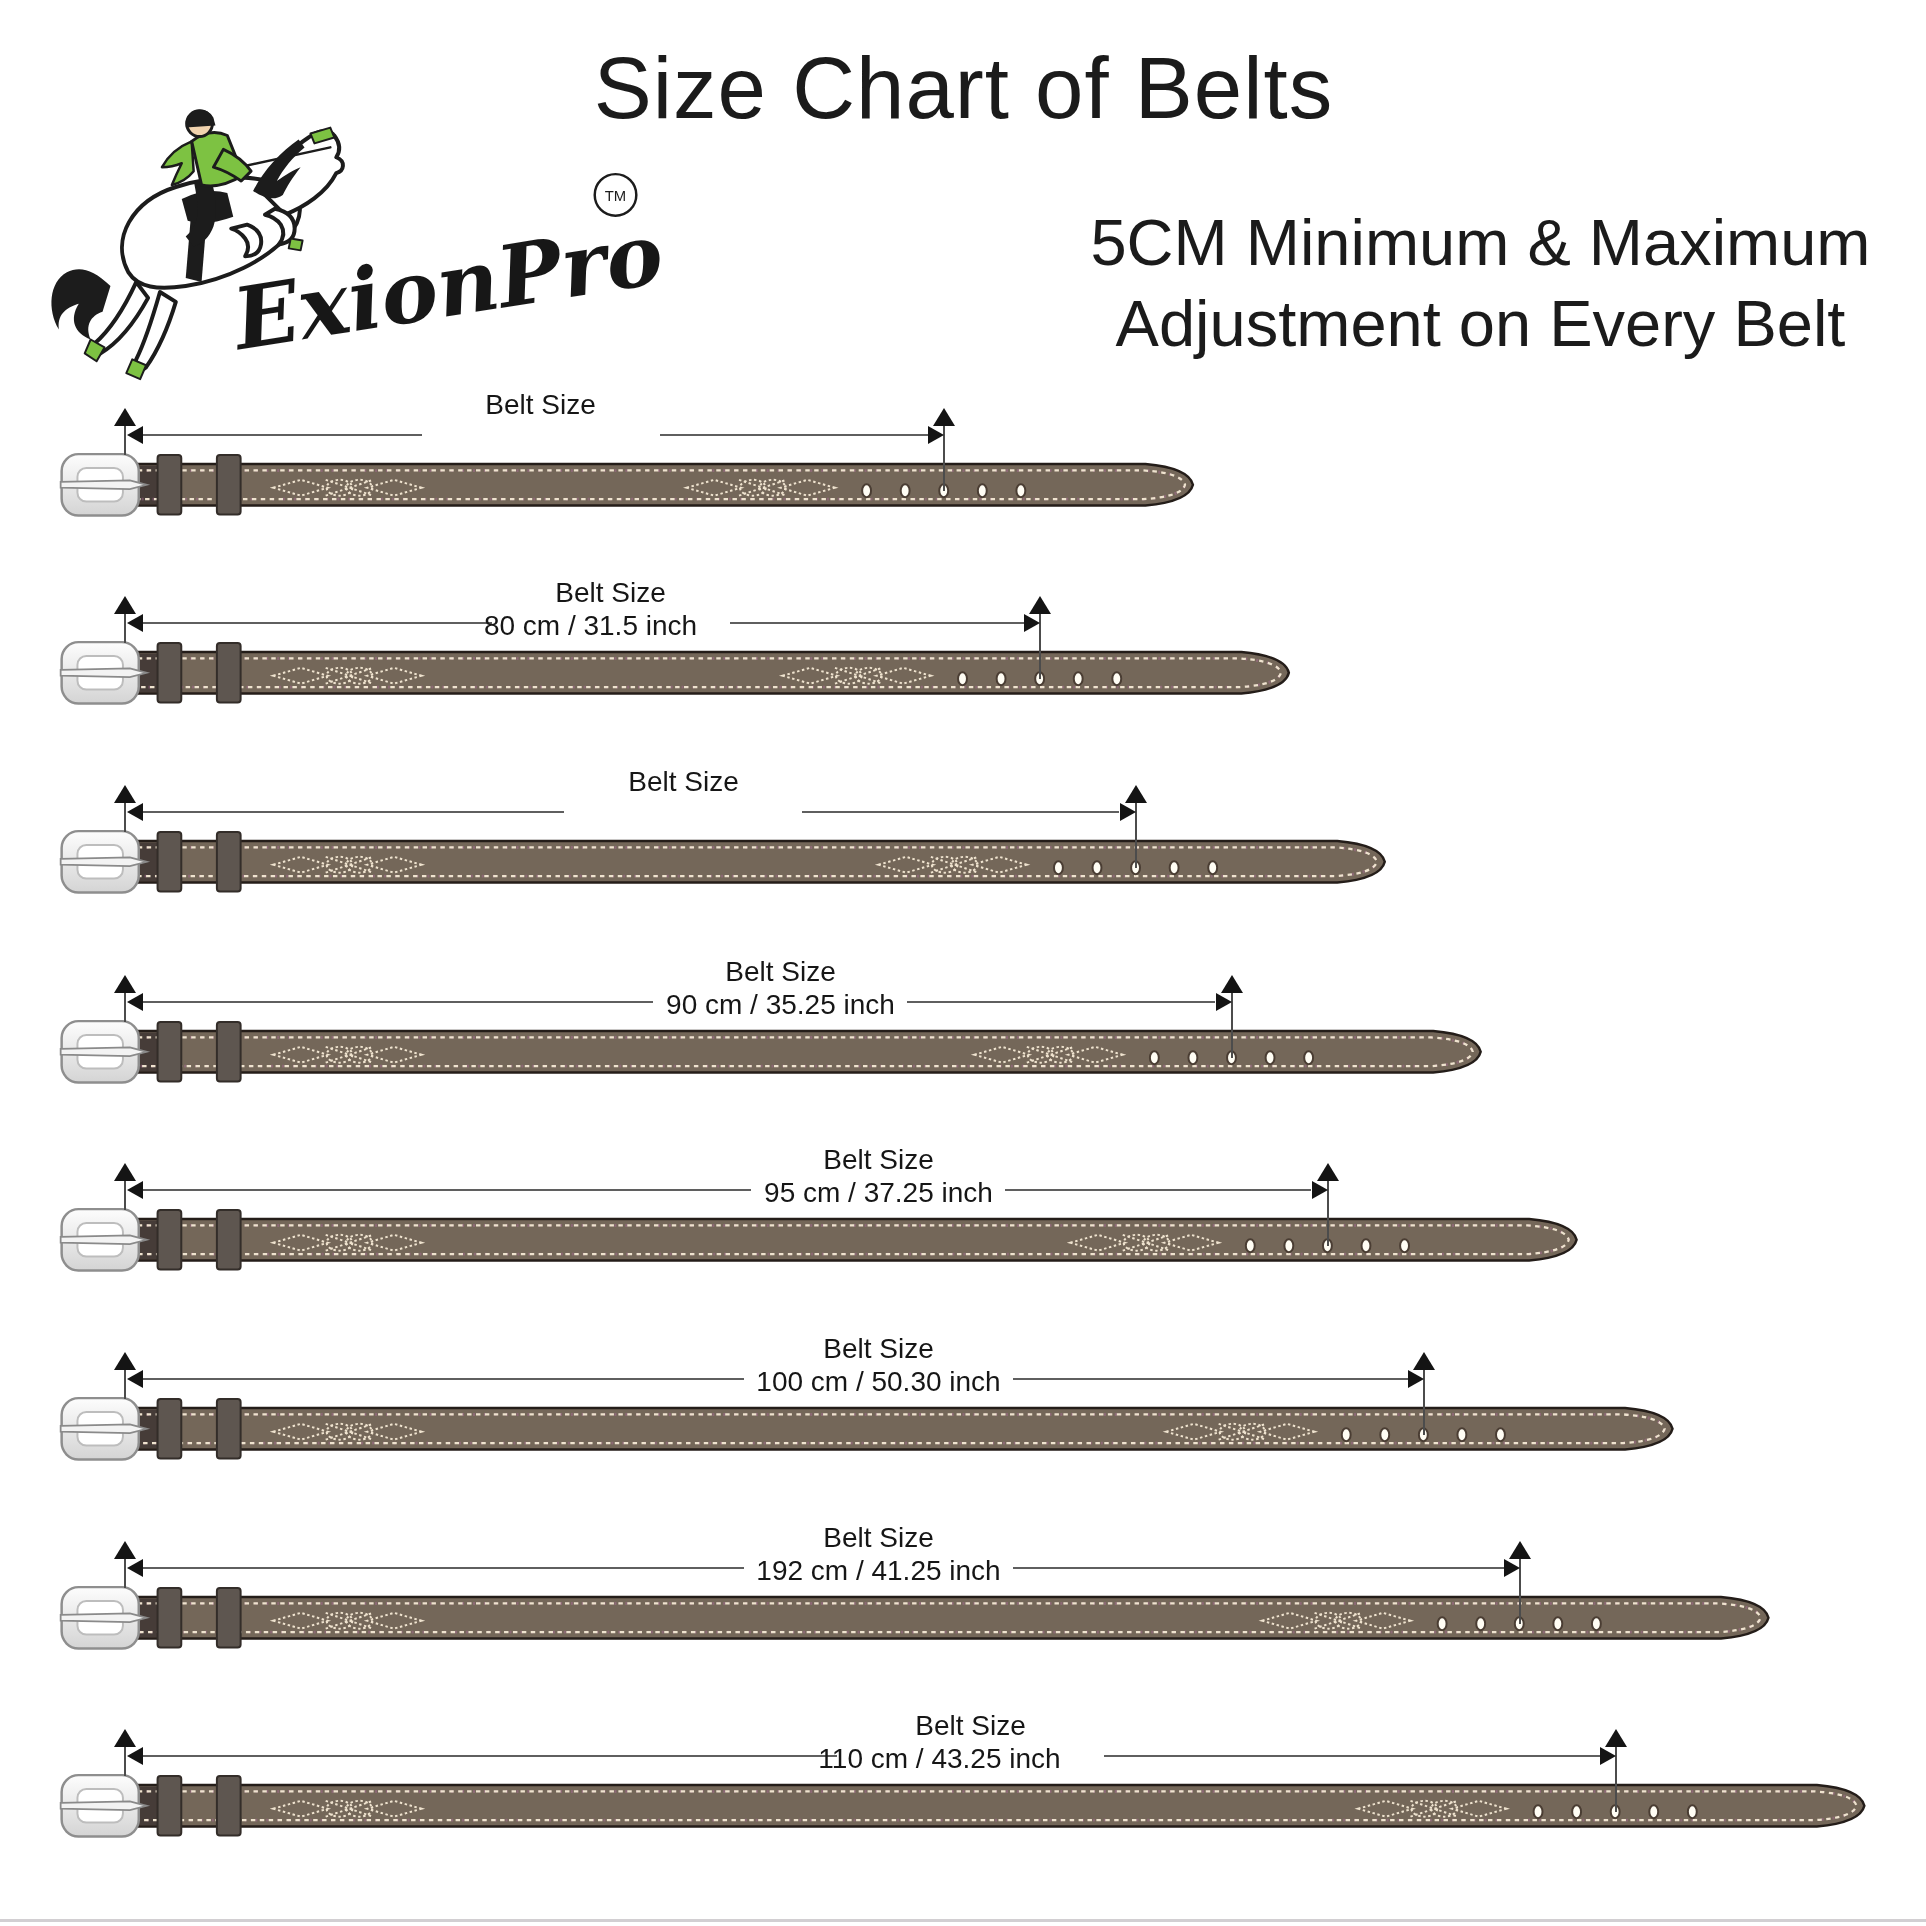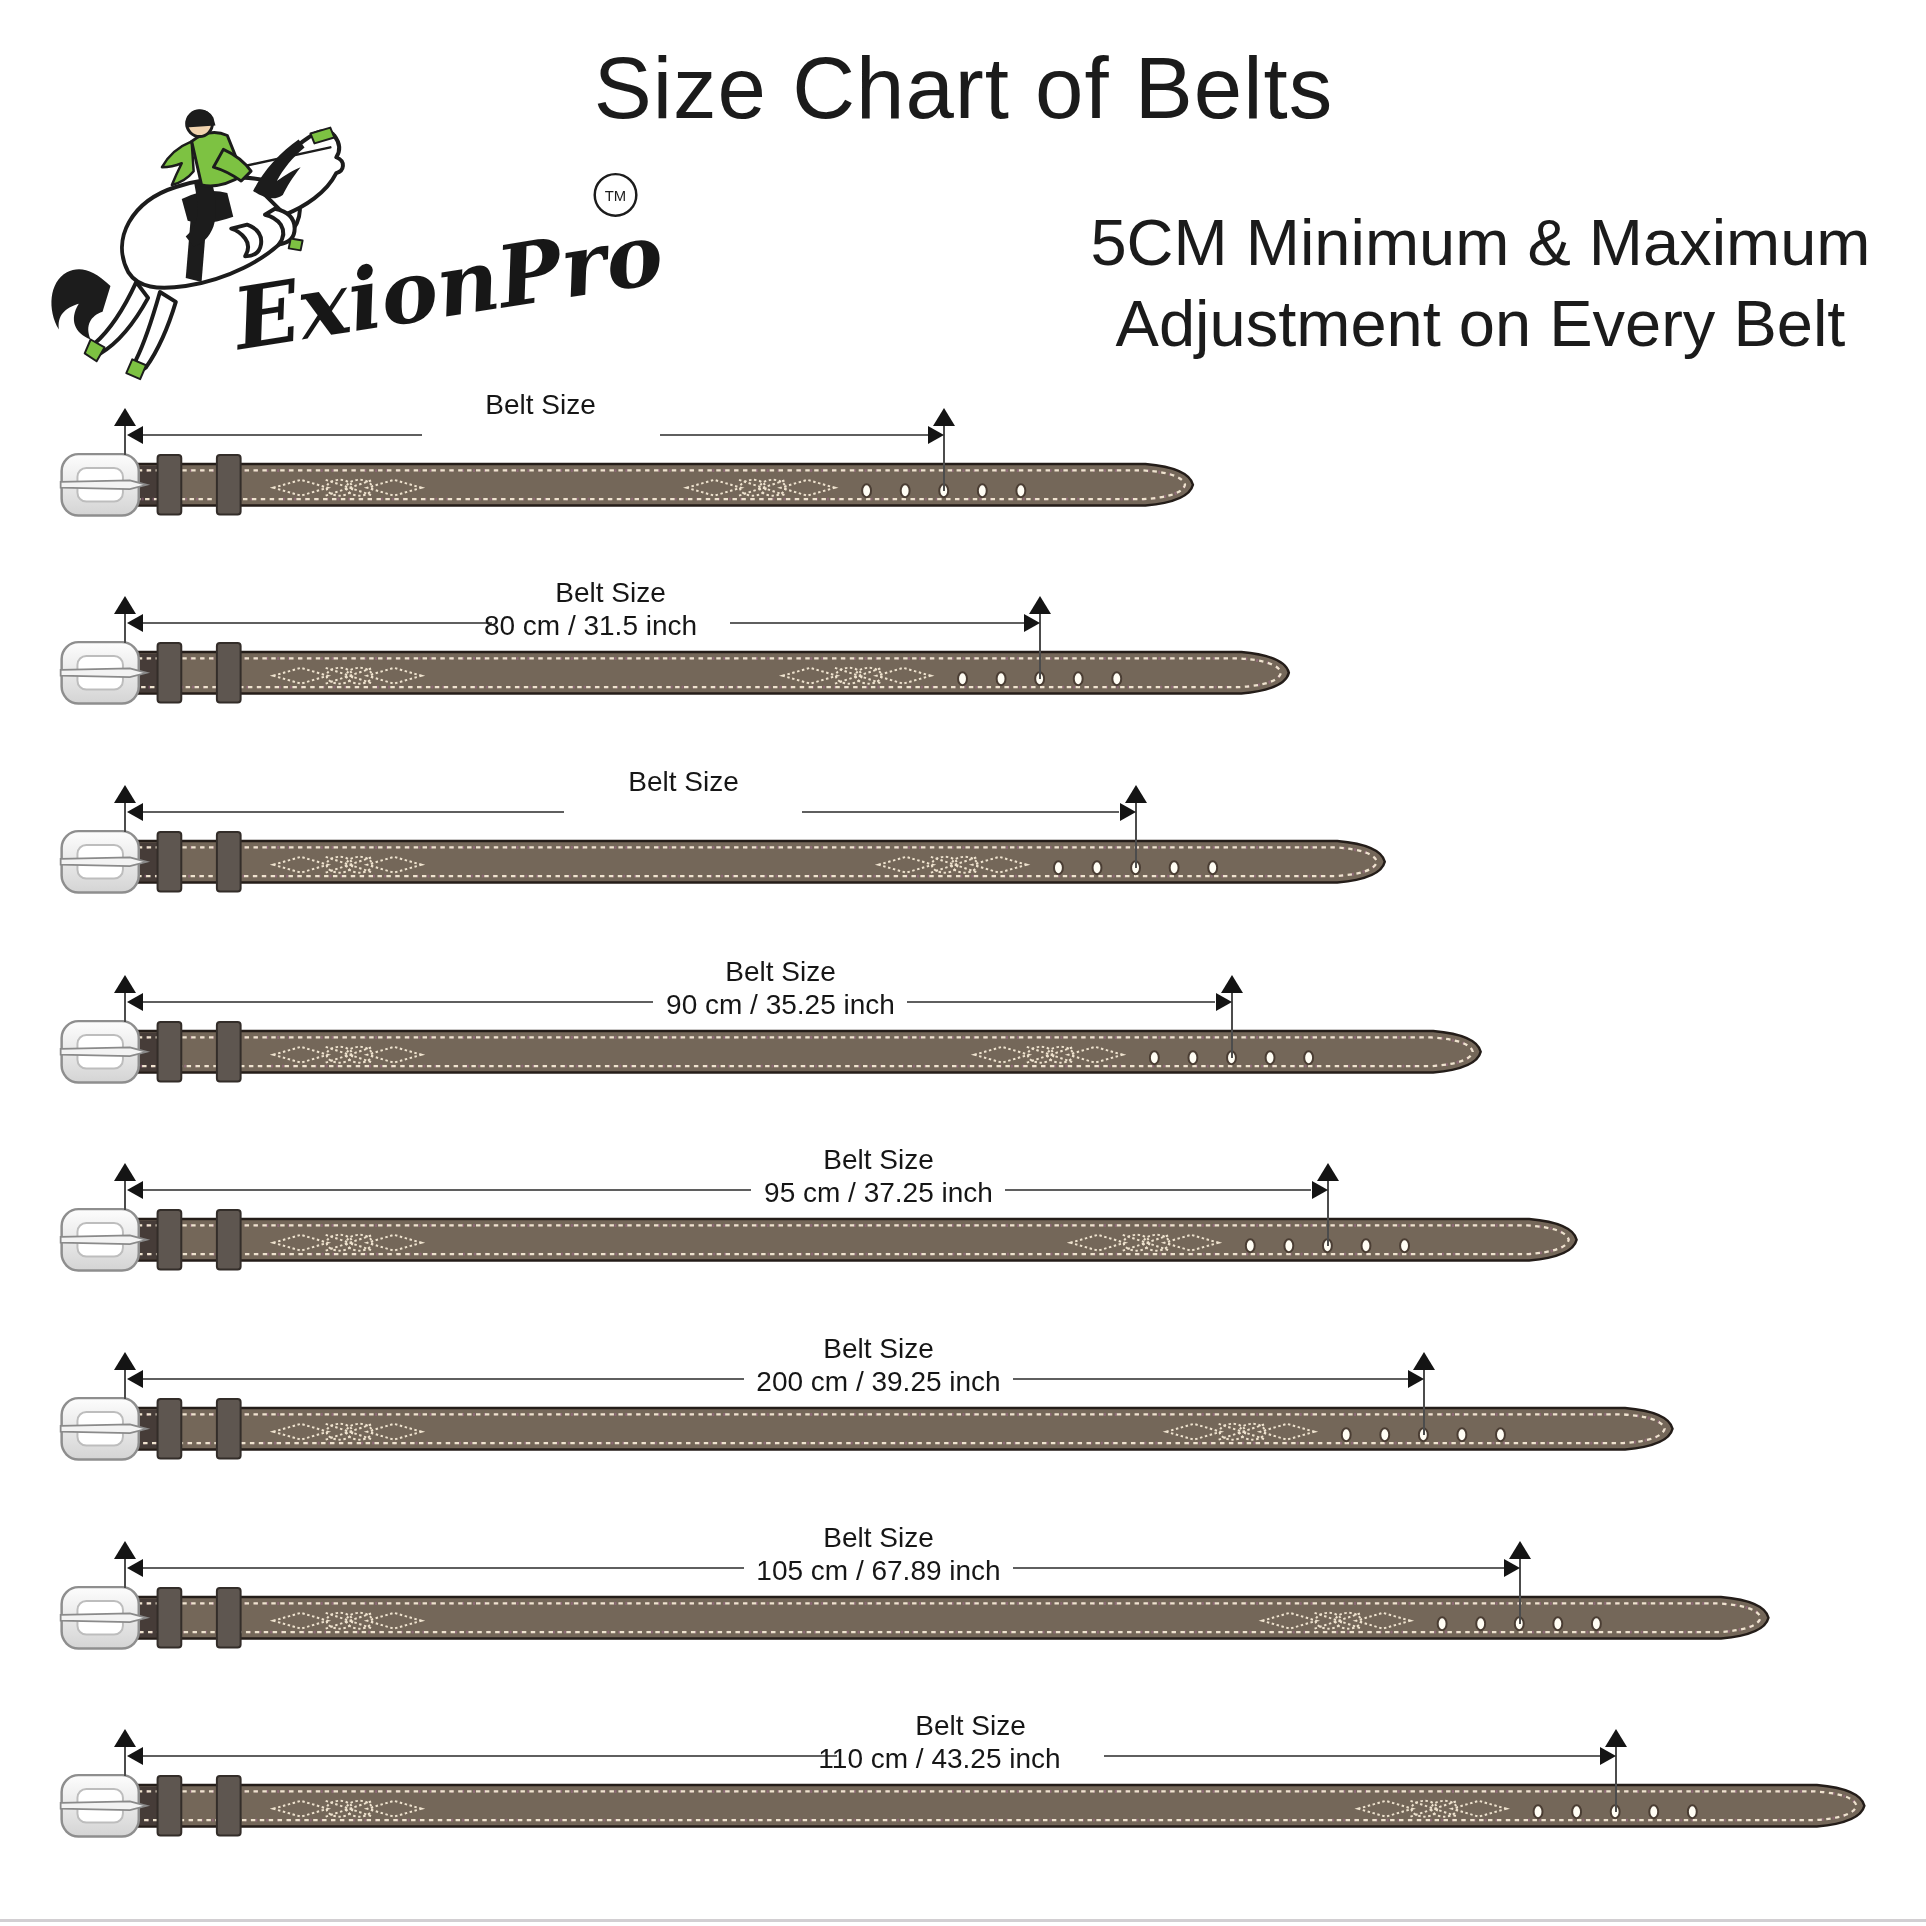--- a/index.html
+++ b/index.html
@@ -380,21 +380,21 @@
       </svg>
     <span class="tri tri-up l" style="left: 114px;"></span>
     <span class="tri tri-up r" style="left: 1413px;"></span>
     <span class="vl l" style="left: 124px; top: 50px; height: 29px;"></span>
     <span class="vl r" style="left: 1423px; top: 50px; height: 65px;"></span>
     <span class="tri tri-left" style="left: 127px;"></span>
     <span class="tri tri-right" style="left: 1408px;"></span>
     <span class="hseg l" style="left: 143px; width: 601px;"></span>
     <span class="hseg r" style="left: 1013px; width: 395px;"></span>
     <div class="size-heading" style="left: 631px; width: 495px;">Belt Size</div>
-    <div class="size-value" style="left: 631px; width: 495px;"><span>200 cm / 39.25 inch</span></div>
+    <div class="size-value" style="left: 631px; width: 495px;"><span>100 cm / 50.30 inch</span></div>
   </section>
 
   <section class="belt-row" style="top: 1509px;">
     <svg class="belt-art" width="1927" height="178" viewBox="0 0 1946 180">
   <defs>
     <linearGradient id="bk6" x1="0" y1="0" x2="0" y2="1">
       <stop offset="0" stop-color="#fdfdfd"></stop>
             <stop offset="1" stop-color="#d4d4d4"></stop>
     </linearGradient>
   </defs>
@@ -431,21 +431,21 @@
       </svg>
     <span class="tri tri-up l" style="left: 114px;"></span>
     <span class="tri tri-up r" style="left: 1509px;"></span>
     <span class="vl l" style="left: 124px; top: 50px; height: 29px;"></span>
     <span class="vl r" style="left: 1519px; top: 50px; height: 65px;"></span>
     <span class="tri tri-left" style="left: 127px;"></span>
     <span class="tri tri-right" style="left: 1504px;"></span>
     <span class="hseg l" style="left: 143px; width: 601px;"></span>
     <span class="hseg r" style="left: 1013px; width: 491px;"></span>
     <div class="size-heading" style="left: 631px; width: 495px;">Belt Size</div>
-    <div class="size-value" style="left: 631px; width: 495px;"><span>105 cm / 67.89 inch</span></div>
+    <div class="size-value" style="left: 631px; width: 495px;"><span>192 cm / 41.25 inch</span></div>
   </section>
 
   <section class="belt-row" style="top: 1697px;">
     <svg class="belt-art" width="1927" height="178" viewBox="0 0 1946 180">
   <defs>
     <linearGradient id="bk7" x1="0" y1="0" x2="0" y2="1">
       <stop offset="0" stop-color="#fdfdfd"></stop>
             <stop offset="1" stop-color="#d4d4d4"></stop>
     </linearGradient>
   </defs>

